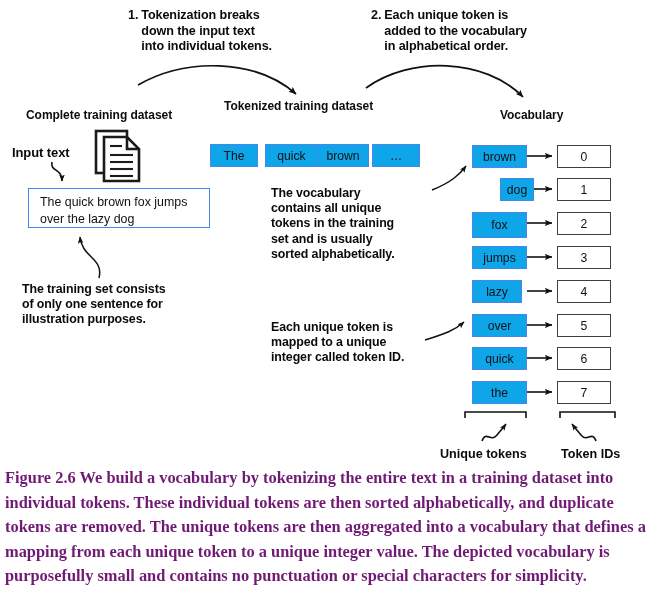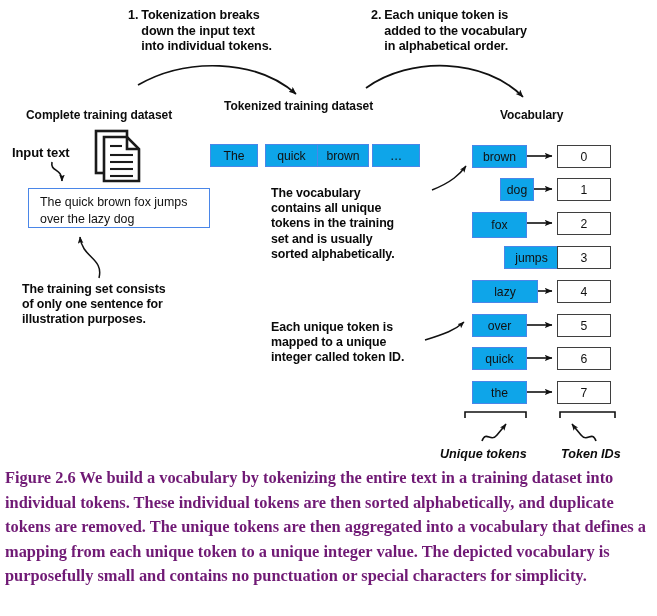--- a/index.html
+++ b/index.html
@@ -85,21 +85,20 @@
     white-space: pre-line;
   }
 
   
   .grouplabel {
     font-family: "Liberation Sans", sans-serif;
     font-weight: bold;
     font-size: 12.6px;
     color: #0a0a0a;
     white-space: nowrap;
-    font-style: italic;
   }
 
   
   .caption {
     position: absolute;
     left: 5px;
     top: 466px;
     width: 648px;
     font-family: "Liberation Serif", serif;
     font-weight: bold;
@@ -197,24 +196,24 @@
 
 <div class="abs tokenbox" style="left:472px; top:145px; width:55px; height:23px;">brown</div>
 <div class="abs idbox" style="left:557px; top:145px; width:54px; height:23px;">0</div>
 
 <div class="abs tokenbox" style="left:472px; top:178px; width:34px; height:23px;margin-left:28px;">dog</div>
 <div class="abs idbox" style="left:557px; top:178px; width:54px; height:23px;">1</div>
 
 <div class="abs tokenbox" style="left:472px; top:212px; width:55px; height:26px;">fox</div>
 <div class="abs idbox" style="left:557px; top:212px; width:54px; height:23px;">2</div>
 
-<div class="abs tokenbox" style="left:472px; top:246px; width:55px; height:23px;margin-left:32px;">jumps</div>
+<div class="abs tokenbox" style="left:472px; top:246px; width:55px; height:23px;">jumps</div>
 <div class="abs idbox" style="left:557px; top:246px; width:54px; height:23px;">3</div>
 
-<div class="abs tokenbox" style="left:472px; top:280px; width:66px; height:23px;">lazy</div>
+<div class="abs tokenbox" style="left:472px; top:280px; width:50px; height:23px;">lazy</div>
 <div class="abs idbox" style="left:557px; top:280px; width:54px; height:23px;">4</div>
 
 <div class="abs tokenbox" style="left:472px; top:314px; width:55px; height:23px;">over</div>
 <div class="abs idbox" style="left:557px; top:314px; width:54px; height:23px;">5</div>
 
 <div class="abs tokenbox" style="left:472px; top:347px; width:55px; height:23px;">quick</div>
 <div class="abs idbox" style="left:557px; top:347px; width:54px; height:23px;">6</div>
 
 <div class="abs tokenbox" style="left:472px; top:381px; width:55px; height:23px;">the</div>
 <div class="abs idbox" style="left:557px; top:381px; width:54px; height:23px;">7</div>

